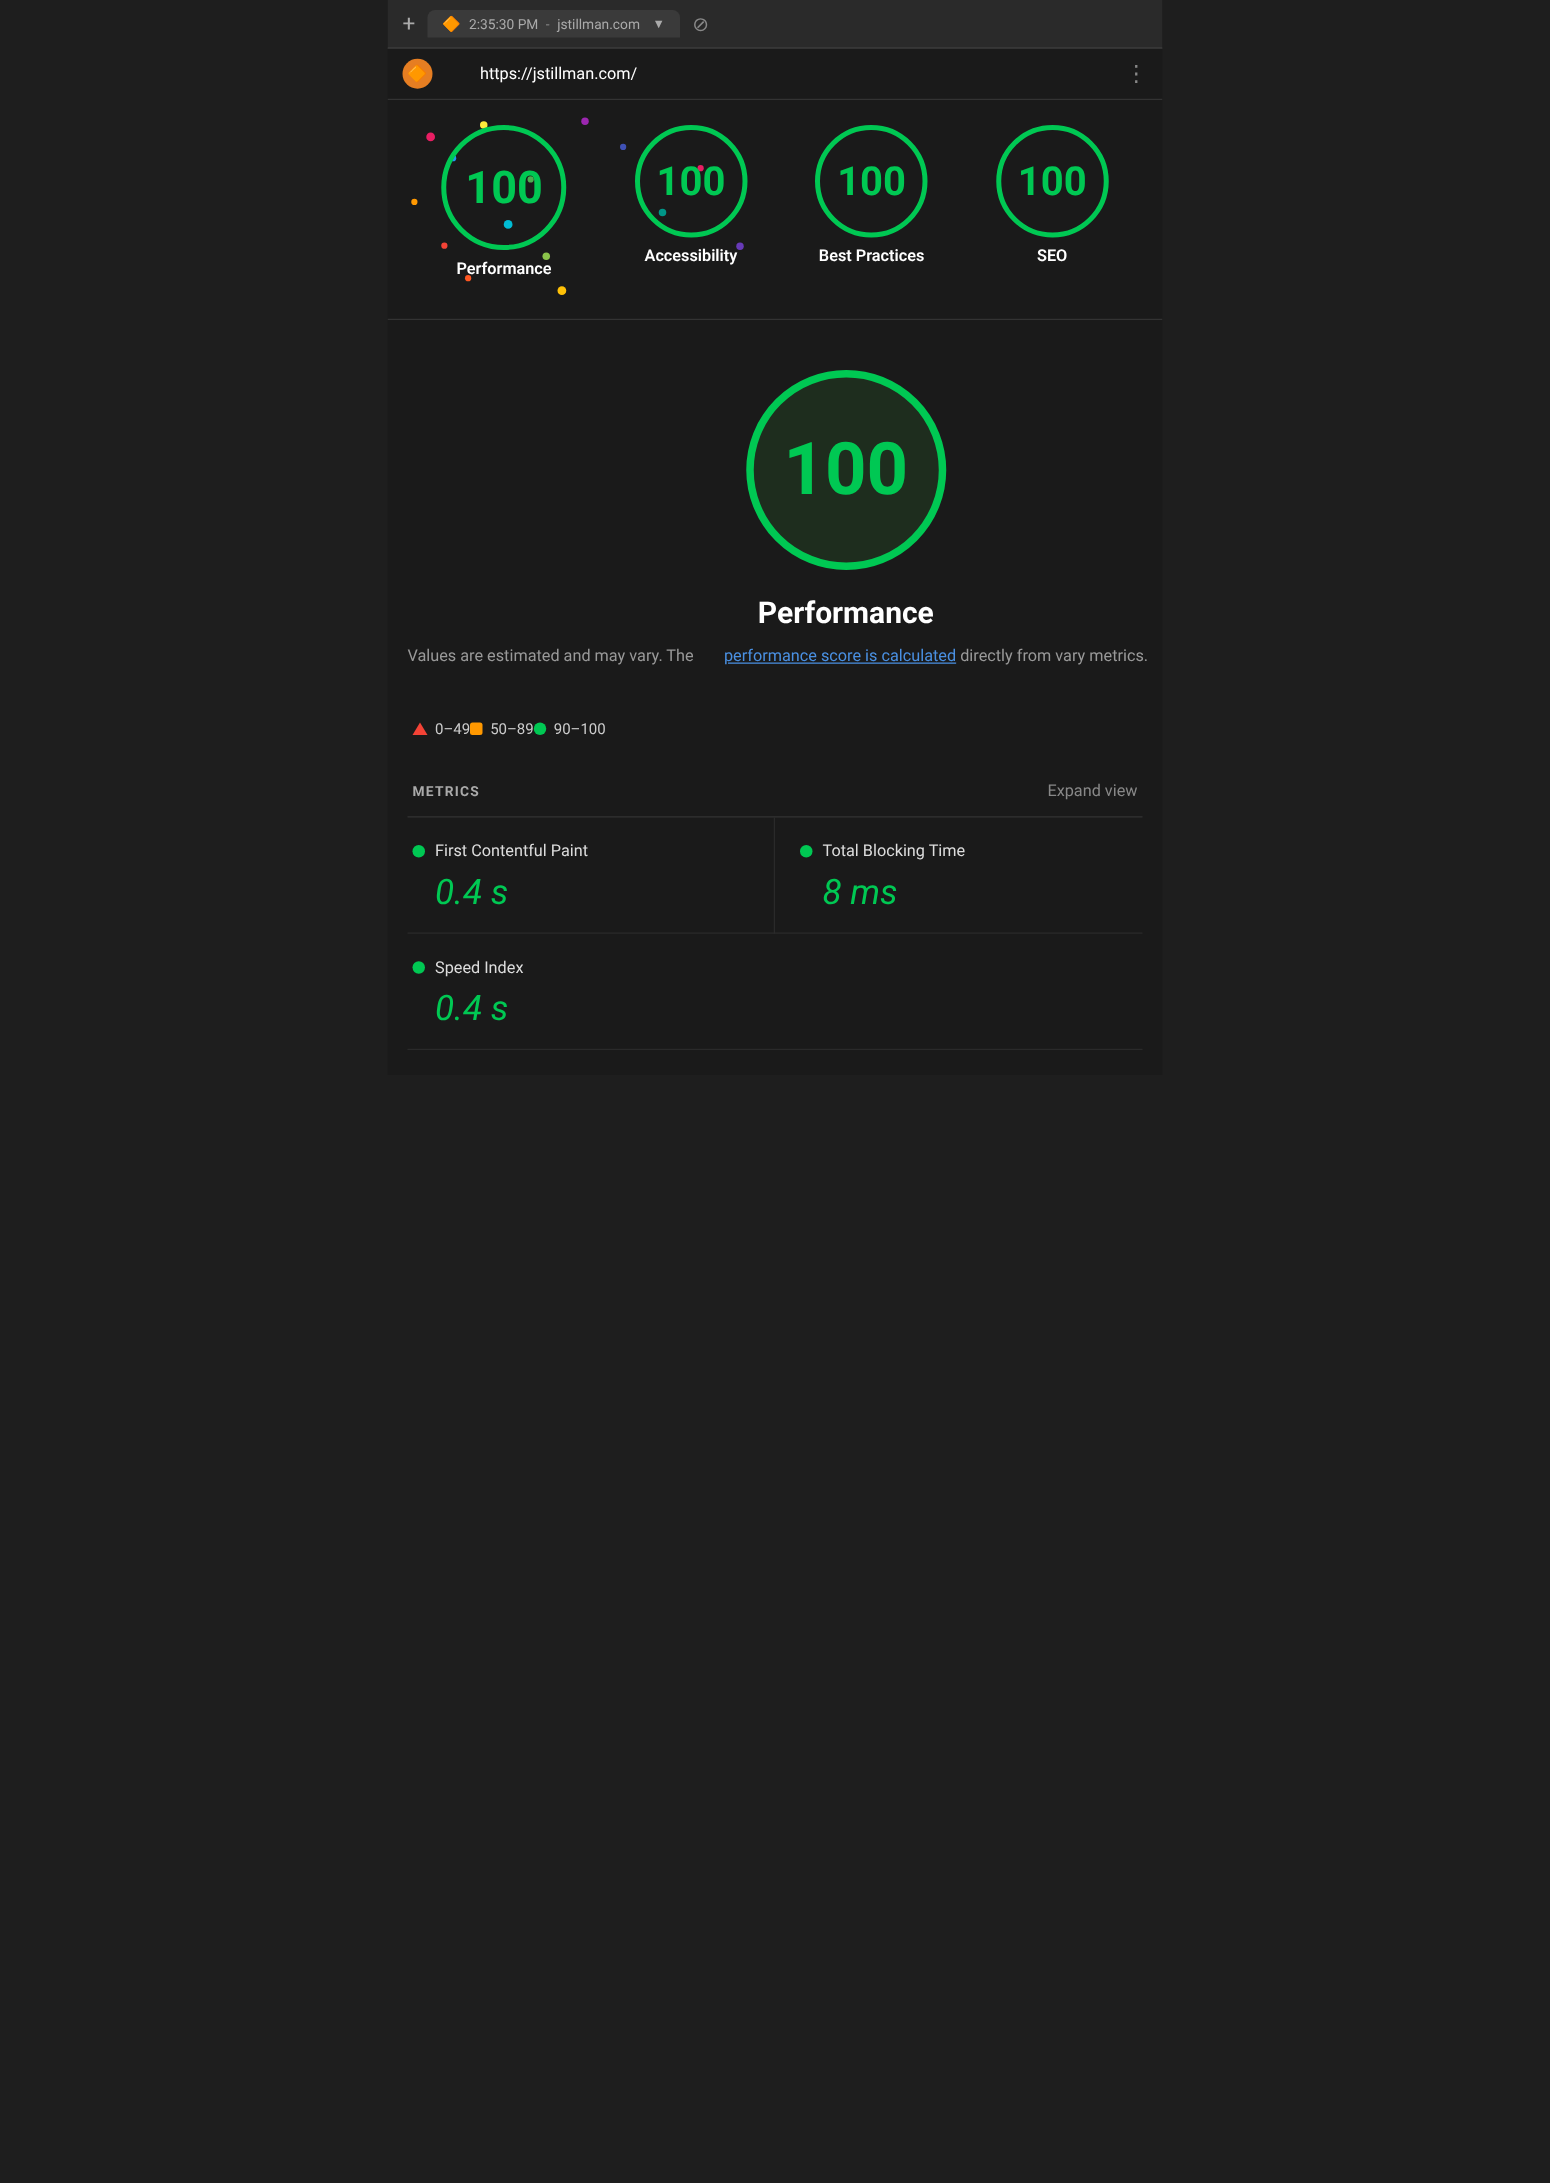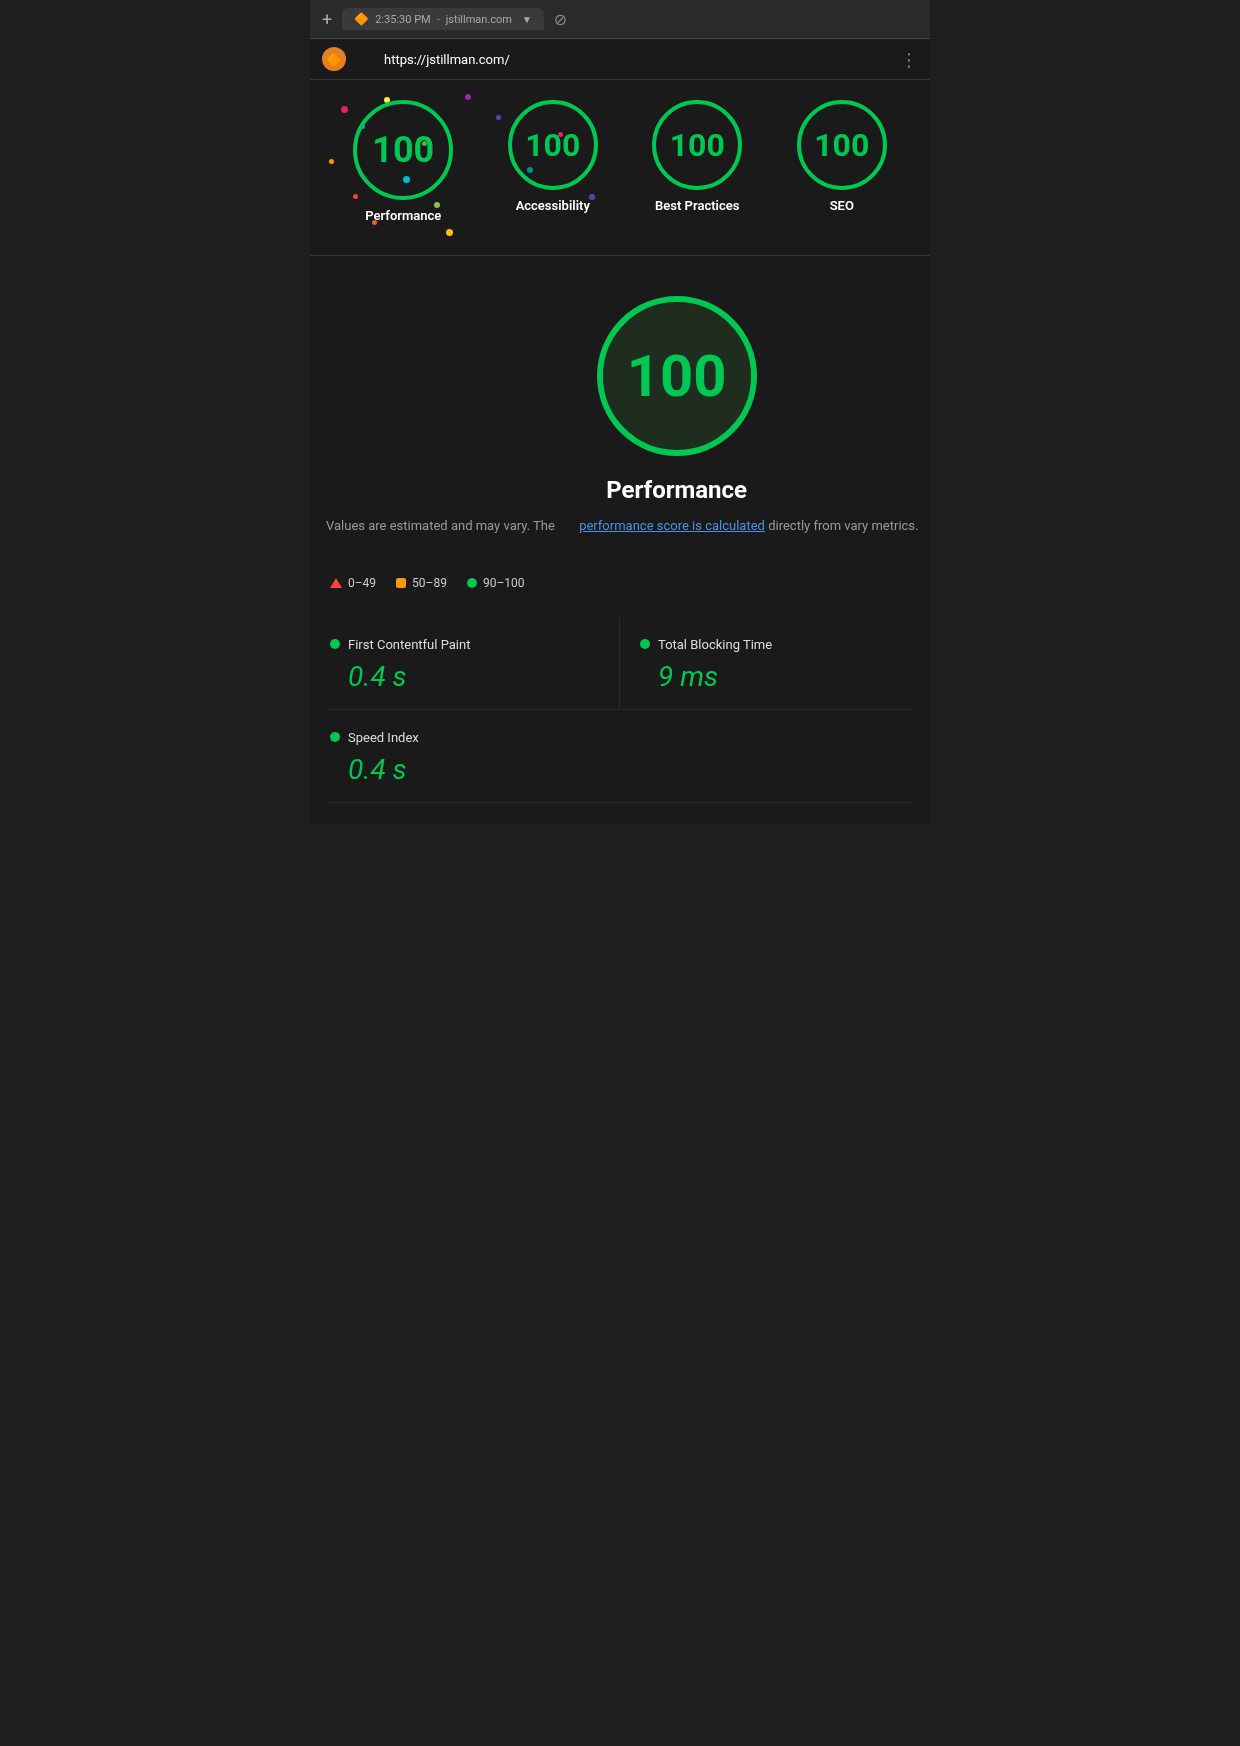--- a/index.html
+++ b/index.html
@@ -306,22 +306,21 @@
       border-radius: 2px;
       margin: 4px auto 0;
       display: block;
       width: fit-content;
     }
 
     
     .legend-row {
       display: flex;
       align-items: center;
-      gap: 20px;
-      margin: 24px 0 27px;
+      margin: 24px 0 16px;
       padding: 0 4px;
     }
     .legend-item {
       display: flex;
       align-items: center;
       gap: 6px;
       font-size: 12px;
       color: #ccc;
     }
     .legend-icon-triangle {
@@ -574,35 +573,39 @@
     <div class="legend-item">
       <div class="legend-icon-square"></div>
       <span>50–89</span>
     </div>
     <div class="legend-item">
       <div class="legend-icon-circle"></div>
       <span>90–100</span>
     </div>
   </div>
 
+  <div class="metrics-header">
+    <span class="metrics-label">METRICS</span>
+    <span class="expand-view">Expand view</span>
+  </div>
 
   <div class="metrics-grid" id="metrics-grid">
       <div class="metric-item">
     <div class="metric-header">
       <div class="metric-dot"></div>
       <span class="metric-name">First Contentful Paint</span>
     </div>
     <div class="metric-value">0.4 s</div>
   </div>
       <div class="metric-item">
     <div class="metric-header">
       <div class="metric-dot"></div>
       <span class="metric-name">Total Blocking Time</span>
     </div>
-    <div class="metric-value">9 ms</div>
+    <div class="metric-value">8 ms</div>
   </div>
     </div>
 
   <div class="metric-item-full">
     <div class="metric-header">
       <div class="metric-dot"></div>
       <span class="metric-name">Speed Index</span>
     </div>
     <div class="metric-value">0.4 s</div>
   </div>

